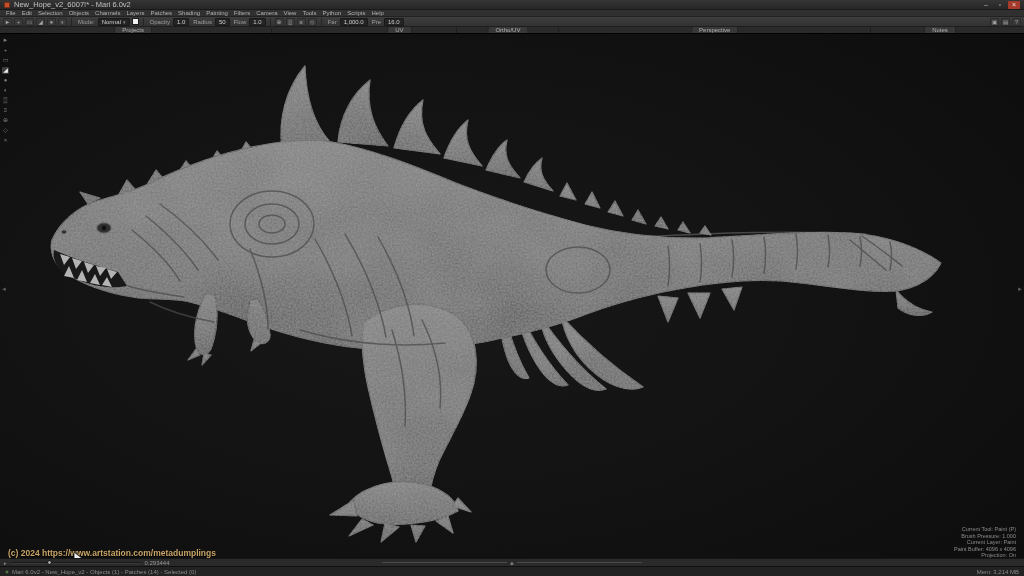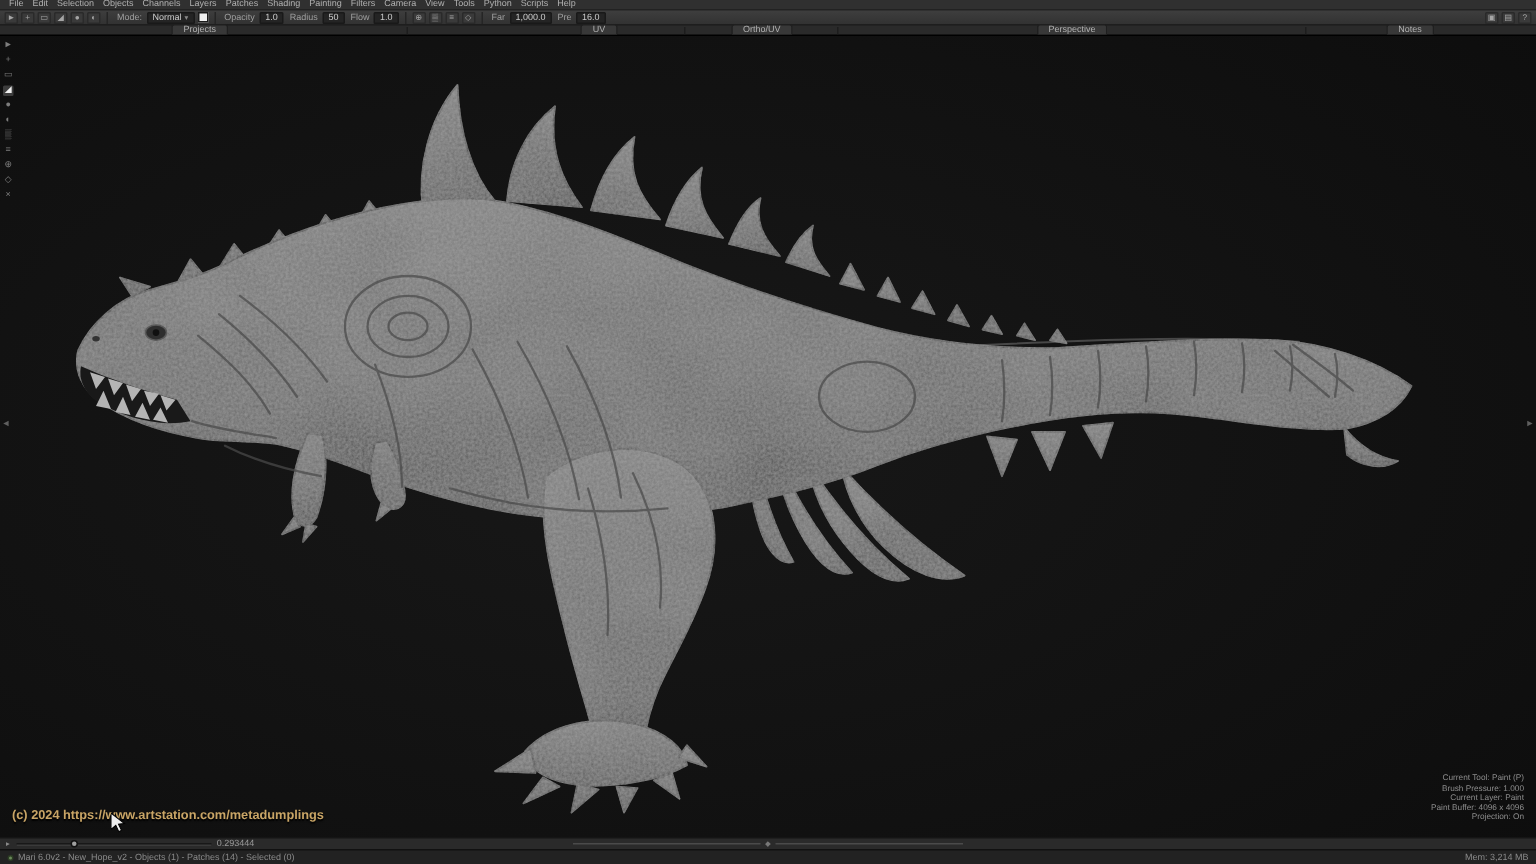--- a/index.html
+++ b/index.html
@@ -78,20 +78,29 @@
           padding:0 5px; background:#222; border-top:1px solid #111; }
   .rb-left { display:flex; align-items:center; gap:3px; }
   .rb-dot { width:4px; height:4px; border-radius:50%; background:#6a8a5a; border:1px solid #2c3c24; }
   .rb-text { font-size:6px; color:#8a8a8a; white-space:nowrap; }
 </style>
 </head>
 <body>
 
 <div class="window">
 
+  <div class="titlebar">
+    <span class="app-icon"></span>
+    <span class="title-text">New_Hope_v2_6007!* - Mari 6.0v2</span>
+    <span class="win-controls">
+      <span class="wc">–</span>
+      <span class="wc">▫</span>
+      <span class="wc close">×</span>
+    </span>
+  </div>
 
   <div class="menubar">
     <span class="menu-item">File</span>
     <span class="menu-item">Edit</span>
     <span class="menu-item">Selection</span>
     <span class="menu-item">Objects</span>
     <span class="menu-item">Channels</span>
     <span class="menu-item">Layers</span>
     <span class="menu-item">Patches</span>
     <span class="menu-item">Shading</span>

